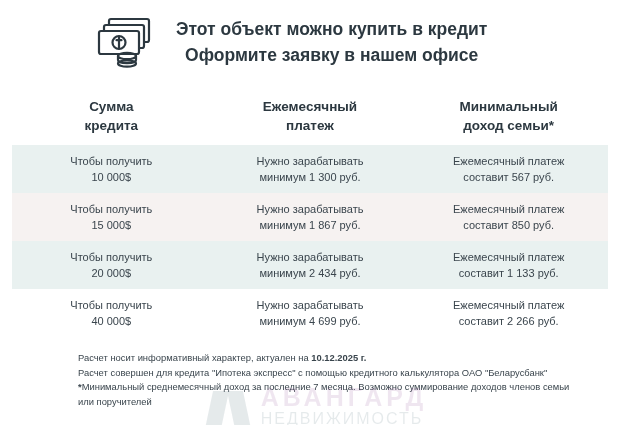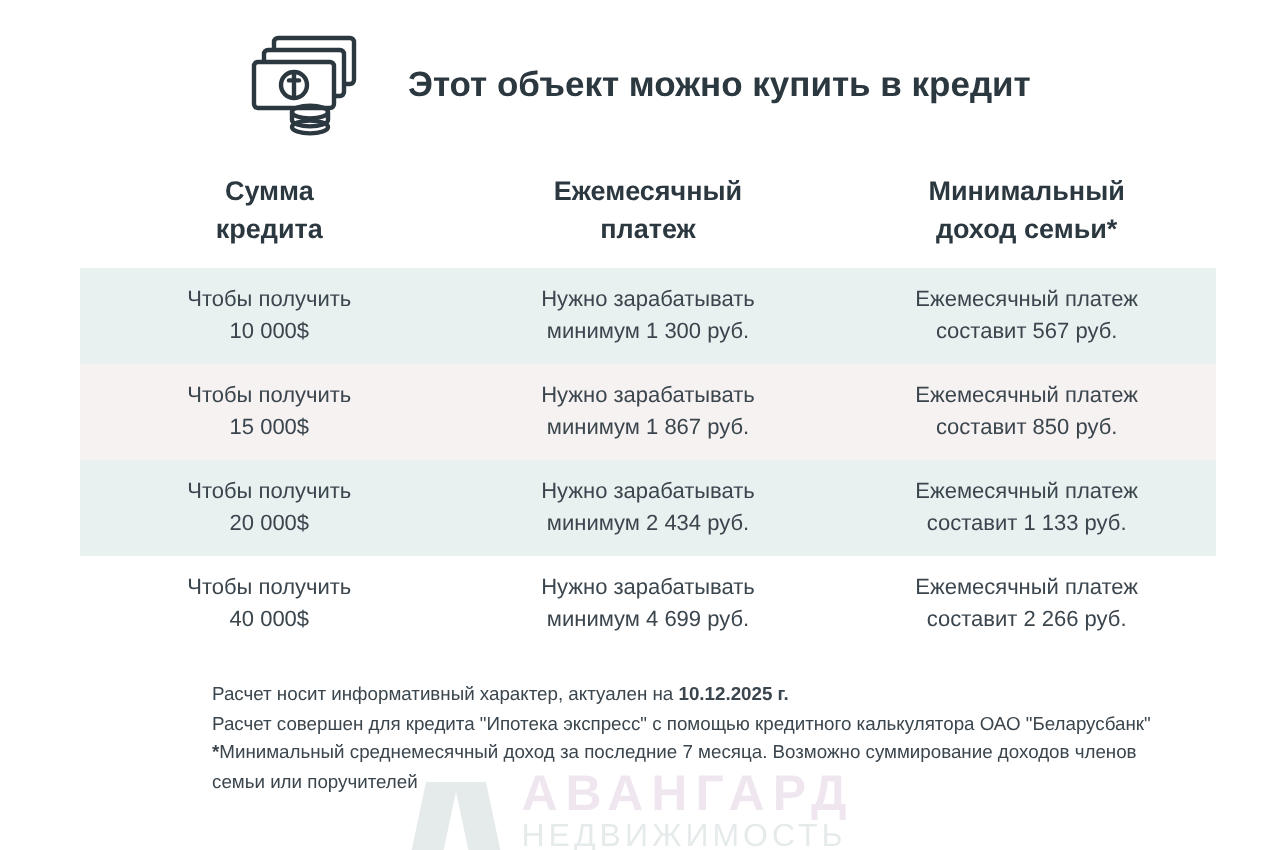--- a/index.html
+++ b/index.html
@@ -14,21 +14,21 @@
     color: #333f48;
     overflow: hidden;
     position: relative;
   }
 
   .page {
     position: relative;
     width: 632px;
     height: 425px;
     box-sizing: border-box;
-    padding: 14px 24px 0 40px;
+    padding: 14px 24px 0 12px;
   }
 
   
   .header {
     display: flex;
     align-items: center;
     justify-content: flex-start;
     padding-left: 84px;
     gap: 18px;
     margin-bottom: 14px;
@@ -49,22 +49,23 @@
     font-size: 17.5px;
     font-weight: bold;
     line-height: 26px;
     color: #2c3840;
     white-space: nowrap;
   }
 
   
   .col-heads {
     display: flex;
-    margin-top: 16px;
+    margin-top: 27px;
     margin-bottom: 10px;
+    justify-content: flex-end;
   }
   .col {
     flex: 1 1 33.33%;
     text-align: center;
   }
   .col-head-text {
     font-size: 13.5px;
     font-weight: bold;
     line-height: 19px;
     color: #2c3840;
@@ -178,20 +179,21 @@
         </g>
         <g fill="none" stroke="#2c3840" stroke-width="2.2" stroke-linecap="round">
           <ellipse cx="31" cy="42" rx="9" ry="3.2"></ellipse>
           <path d="M22 42 v4 c0 1.8 4 3.2 9 3.2 s9 -1.4 9 -3.2 v-4"></path>
           <ellipse cx="31" cy="49.5" rx="9" ry="3.2"></ellipse>
         </g>
       </svg>
     </div>
     <div class="header-titles">
       <div class="header-line">Этот объект можно купить в кредит</div>
+      <div class="header-line">Оформите заявку в нашем офисе</div>
     </div>
   </div>
 
   <div class="col-heads">
     <div class="col">
       <div class="col-head-text">Сумма
 кредита</div>
     </div>
     <div class="col">
       <div class="col-head-text">Ежемесячный

